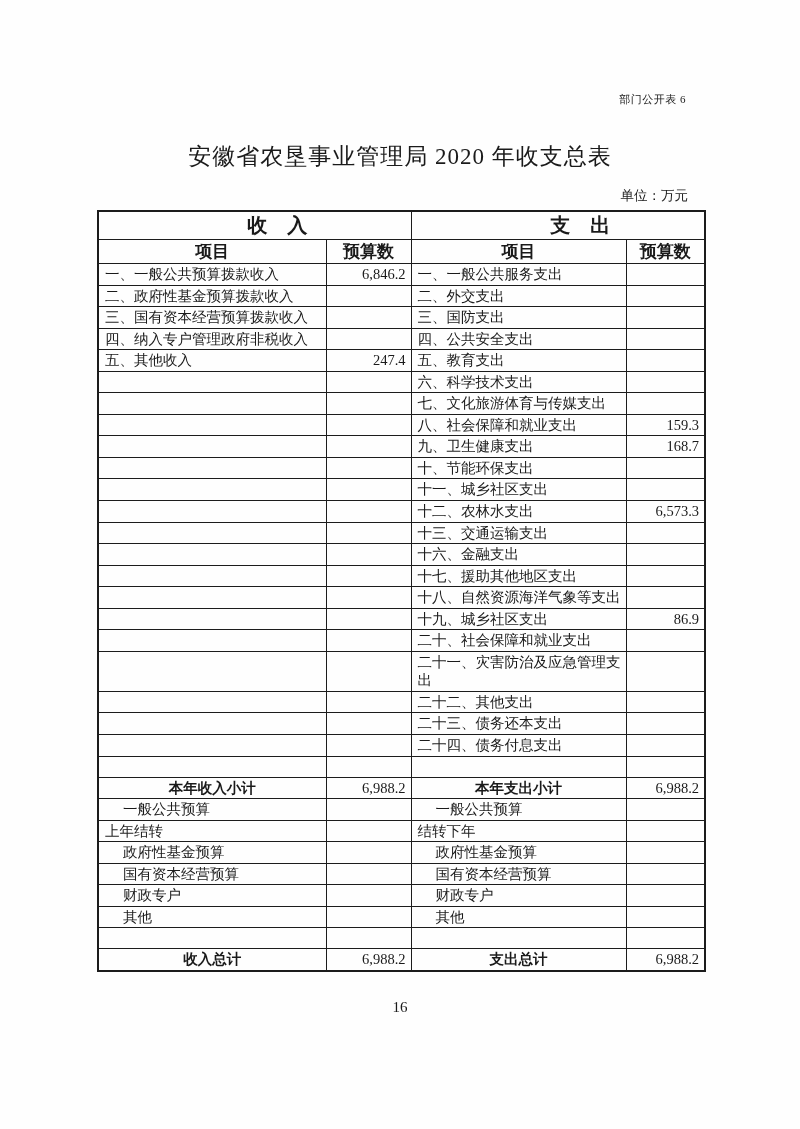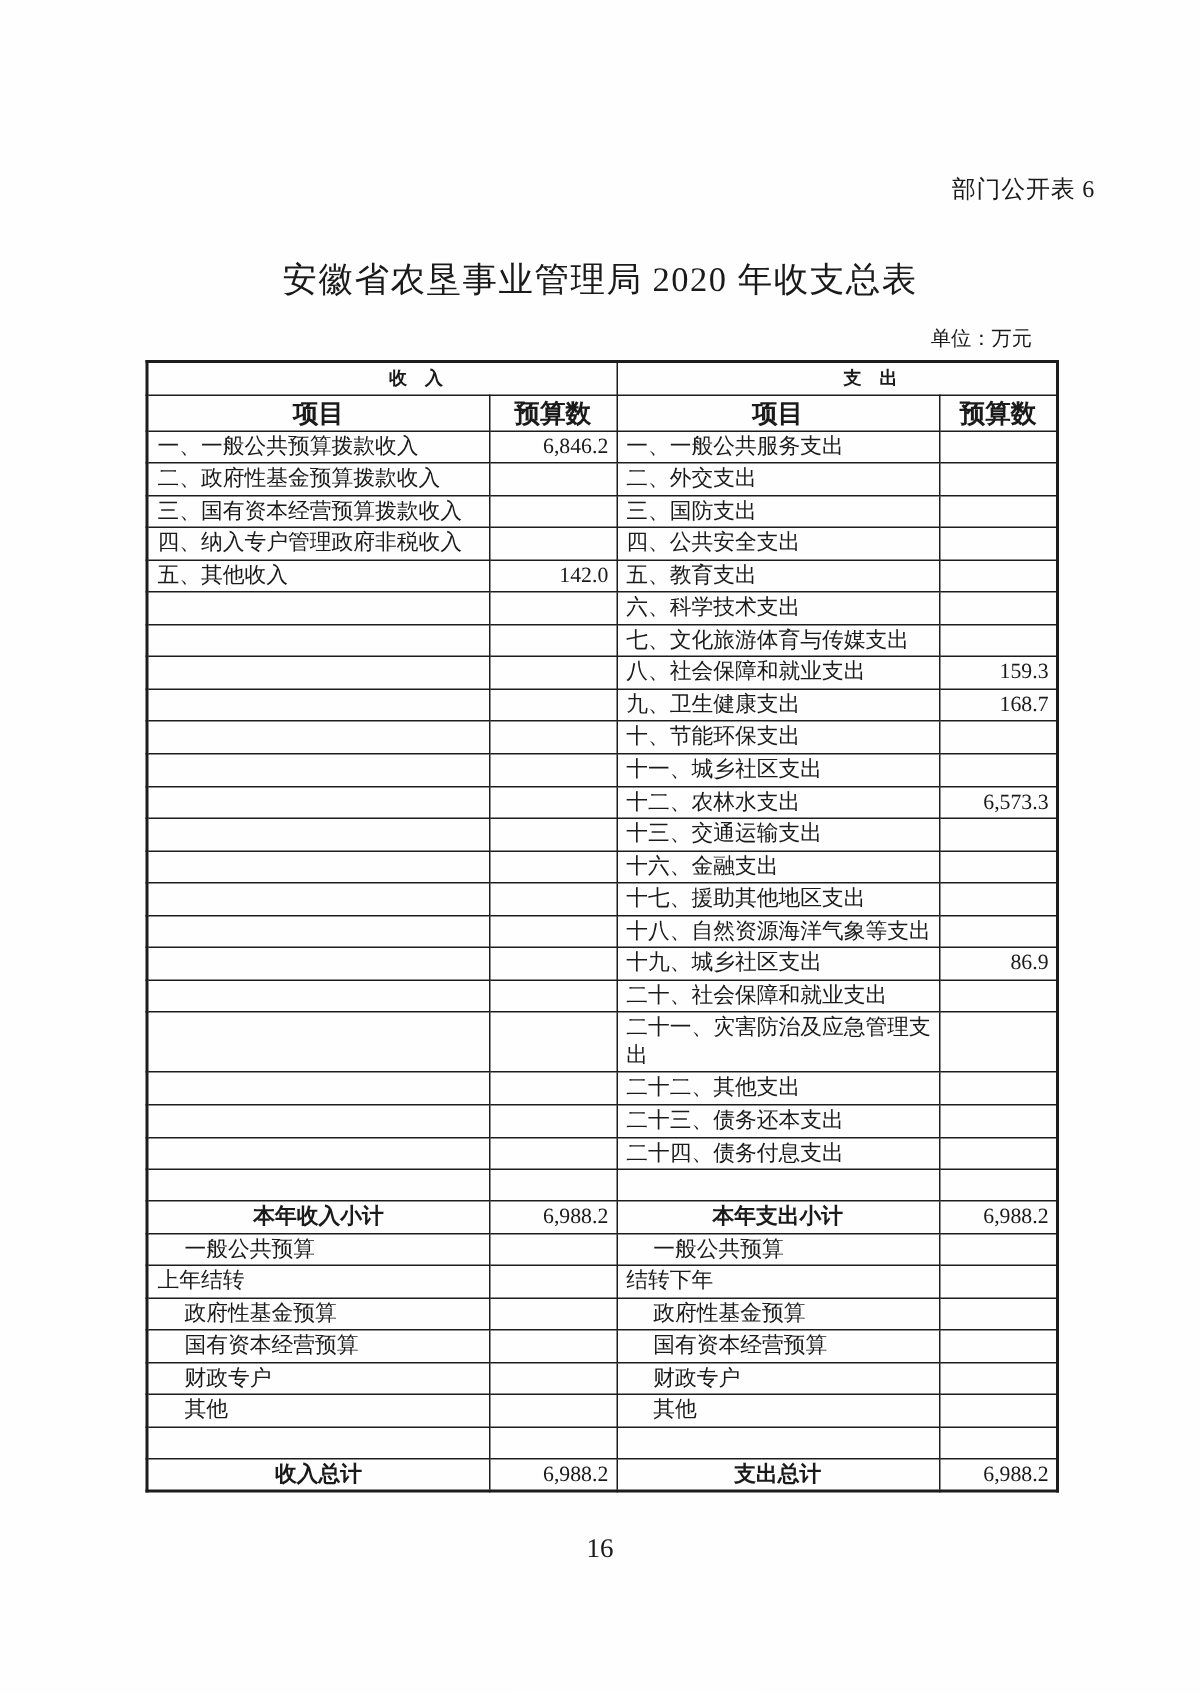--- a/index.html
+++ b/index.html
@@ -10,24 +10,24 @@
     font-family: "Liberation Serif", "DejaVu Serif", serif;
   }
   .page {
     position: relative;
     width: 800px;
     height: 1129px;
     background: #fefefe;
     overflow: hidden;
   }
   .corner {
-    padding-top: 116px;
-    margin-right: 70px;
+    padding-top: 92px;
+    margin-right: 114px;
     text-align: right;
-    font-size: 16px;
+    font-size: 11px;
     letter-spacing: 0.5px;
   }
   .title {
     margin: 34px 0 0 0;
     text-align: center;
     font-size: 23px;
     font-weight: normal;
     letter-spacing: 1px;
   }
   .unit {
@@ -46,35 +46,35 @@
     border: 1px solid #1c1c1c;
     padding: 0;
     overflow: hidden;
   }
   th {
     font-size: 17px;
     font-weight: bold;
     height: 22px;
     text-align: center;
   }
-  th.sec-h { font-size: 12px; padding-left: 45px; }
+  th.sec-h { font-size: 20px; padding-left: 45px; }
   td {
     height: 21px;
     font-size: 14.5px;
     line-height: 1.28;
     vertical-align: middle;
   }
   td.item { text-align: left; padding: 1px 2px 1px 6px; }
   td.num  { text-align: right; padding: 1px 5px 1px 2px; }
   td.center { text-align: center; font-weight: bold; padding-left: 2px; }
   td.indent { padding-left: 24px; }
   .pagenum {
     text-align: center;
     margin-top: 27px;
-    font-size: 18px;
+    font-size: 15px;
   }
 </style>
 </head>
 <body>
 
 <div class="page">
 
   <div class="corner">部门公开表 6</div>
 
   <h1 class="title">安徽省农垦事业管理局 2020 年收支总表</h1>
@@ -121,21 +121,21 @@
           <td class="num"></td>
         </tr>
         <tr>
           <td class="item">四、纳入专户管理政府非税收入</td>
           <td class="num"></td>
           <td class="item">四、公共安全支出</td>
           <td class="num"></td>
         </tr>
         <tr>
           <td class="item">五、其他收入</td>
-          <td class="num">142.0</td>
+          <td class="num">247.4</td>
           <td class="item">五、教育支出</td>
           <td class="num"></td>
         </tr>
         <tr>
           <td class="item"></td>
           <td class="num"></td>
           <td class="item">六、科学技术支出</td>
           <td class="num"></td>
         </tr>
         <tr>

